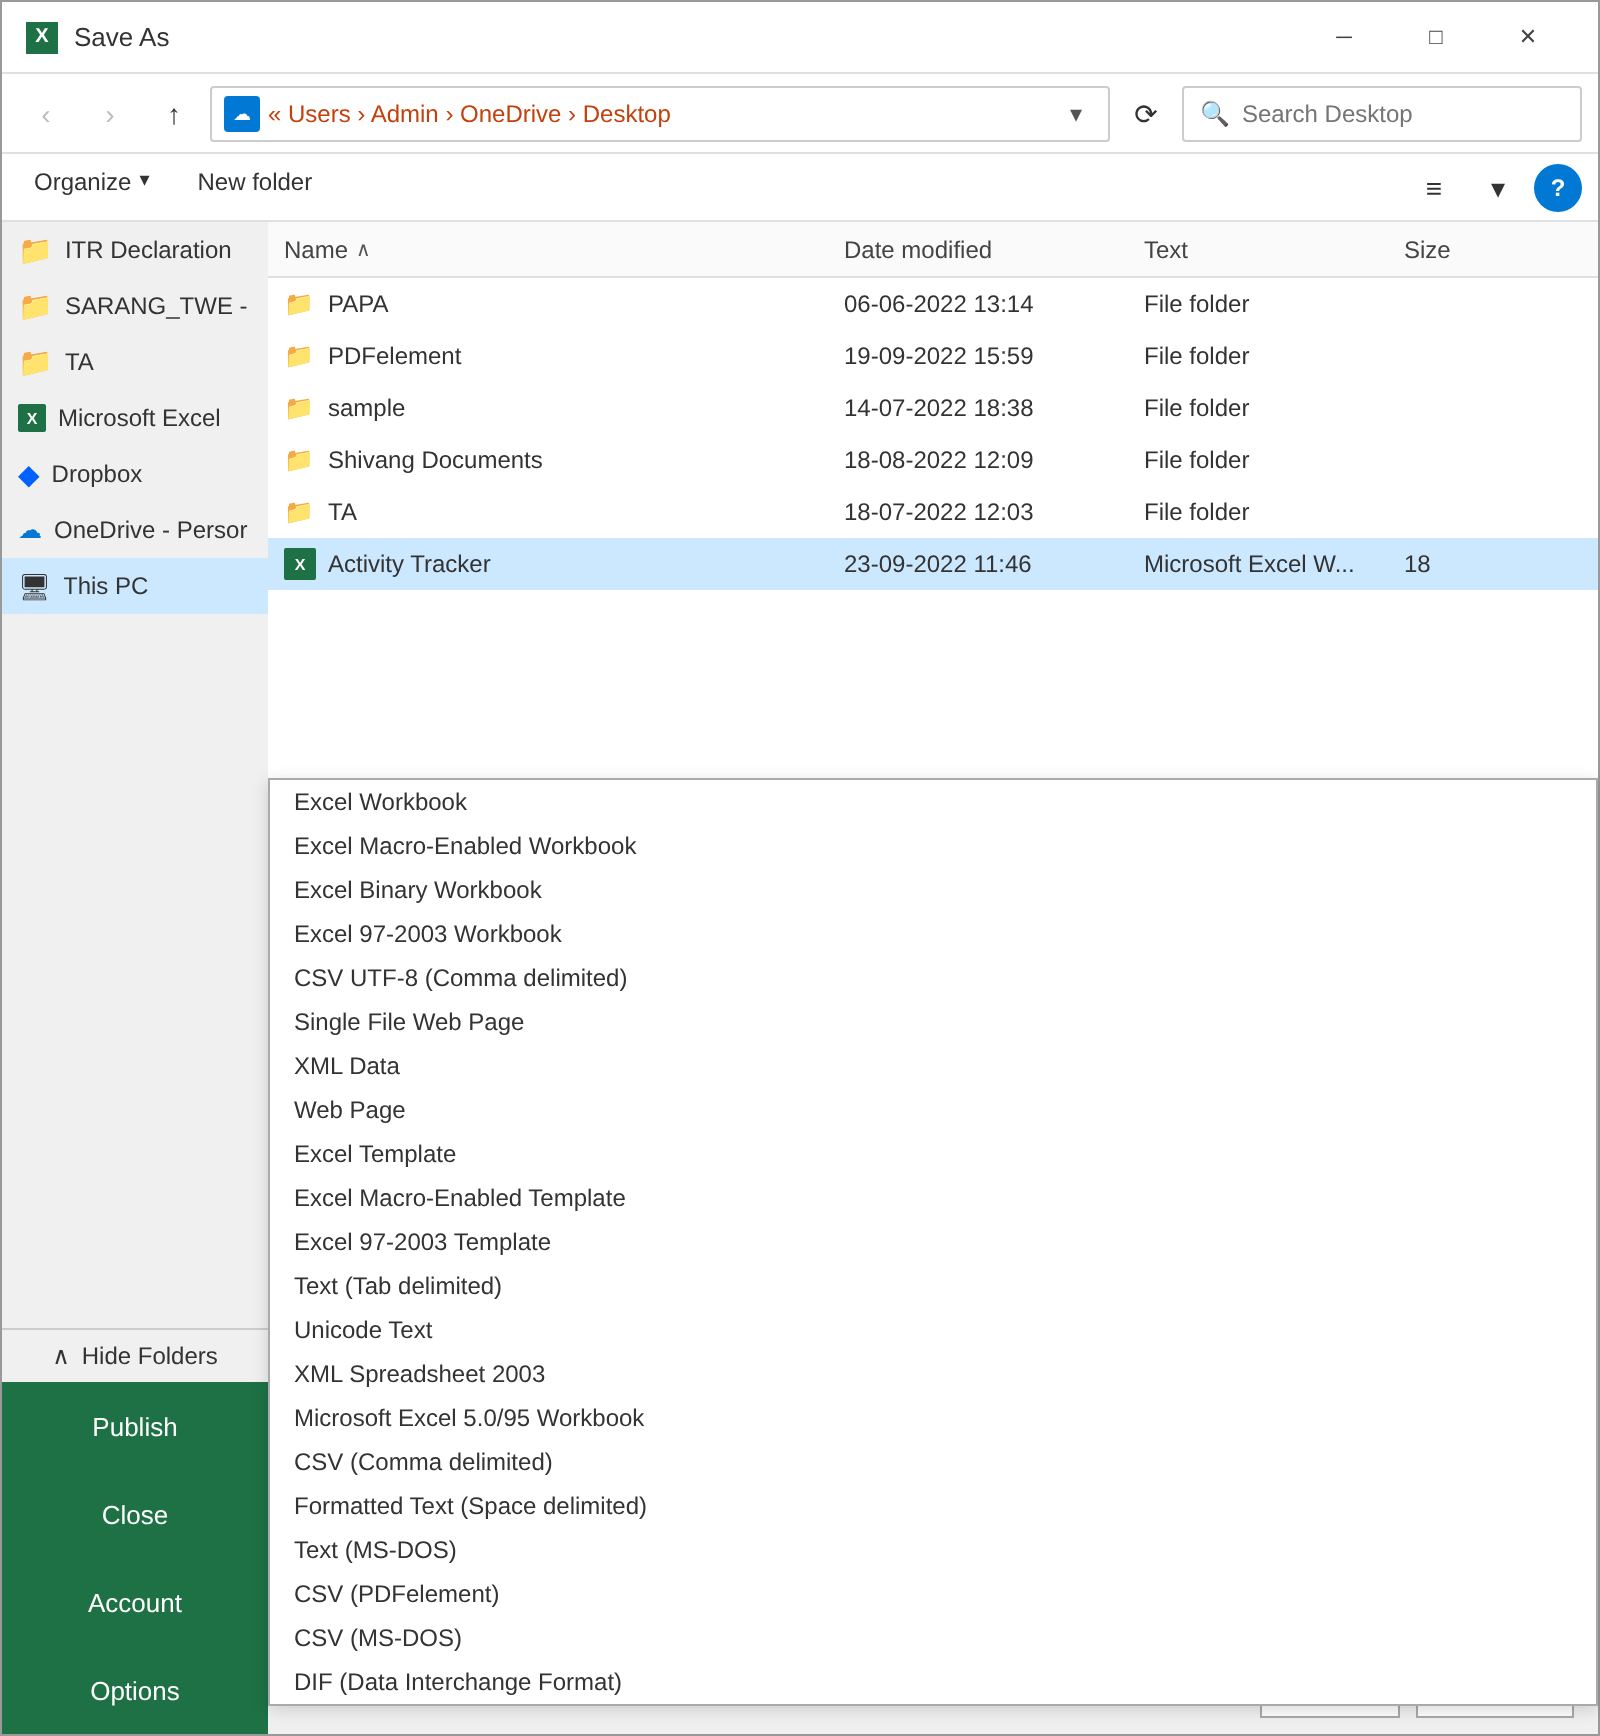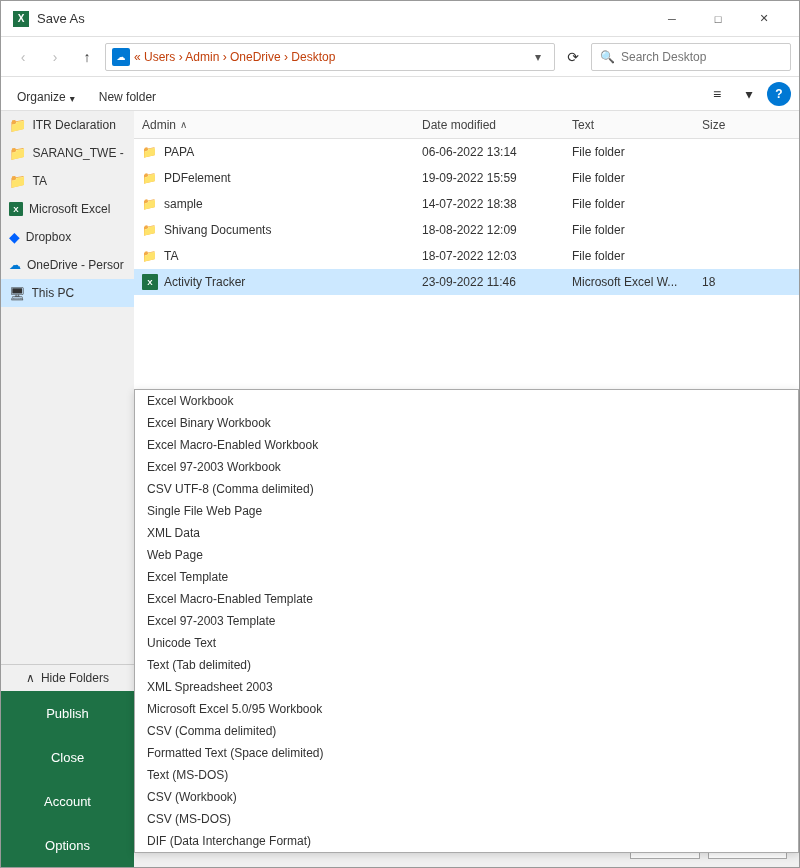--- a/index.html
+++ b/index.html
@@ -114,21 +114,21 @@
     .toolbar {
       display: flex;
       align-items: center;
       padding: 4px 8px;
       background: #ffffff;
       border-bottom: 1px solid #e0e0e0;
       height: 34px;
       gap: 8px;
     }
     .toolbar-btn {
-      display: flex; align-items: flex-end; gap: 4px;
+      display: flex; align-items: flex-start; gap: 4px;
       padding: 2px 8px; height: 24px;
       cursor: pointer; border-radius: 2px; font-size: 12px; color: #333;
       border: none; background: transparent;
     }
     .toolbar-btn .arrow { font-size: 10px; }
     .toolbar-right { margin-left: auto; display: flex; align-items: center; gap: 4px; }
     .view-btn {
       width: 28px; height: 24px;
       display: flex; align-items: center; justify-content: center;
       cursor: pointer; border-radius: 2px; color: #333; font-size: 14px;
@@ -463,21 +463,21 @@
         <div class="sidebar-green-item">
           <span>Options</span>
         </div>
       </div>
     </div>
 
     <div class="file-panel">
 
       <div class="file-table-header">
         <div class="col-name">
-          <span>Admin</span>
+          <span>Name</span>
           <span class="col-sort-arrow">∧</span>
         </div>
         <div class="col-date">
           <span>Date modified</span>
         </div>
         <div class="col-type">
           <span>Text</span>
         </div>
         <div class="col-size">
           <span>Size</span>
@@ -561,35 +561,35 @@
           <button class="btn-save">Save</button>
           <button class="btn-cancel">Cancel</button>
         </div>
       </div>
     </div>
   </div>
 
   <div class="dropdown-overlay">
 
   <div class="dropdown-item">Excel Workbook</div>
+      <div class="dropdown-item">Excel Macro-Enabled Workbook</div>
       <div class="dropdown-item">Excel Binary Workbook</div>
-      <div class="dropdown-item">Excel Macro-Enabled Workbook</div>
       <div class="dropdown-item">Excel 97-2003 Workbook</div>
       <div class="dropdown-item">CSV UTF-8 (Comma delimited)</div>
       <div class="dropdown-item">Single File Web Page</div>
       <div class="dropdown-item">XML Data</div>
       <div class="dropdown-item">Web Page</div>
       <div class="dropdown-item">Excel Template</div>
       <div class="dropdown-item">Excel Macro-Enabled Template</div>
       <div class="dropdown-item">Excel 97-2003 Template</div>
+      <div class="dropdown-item">Text (Tab delimited)</div>
       <div class="dropdown-item">Unicode Text</div>
-      <div class="dropdown-item">Text (Tab delimited)</div>
       <div class="dropdown-item">XML Spreadsheet 2003</div>
       <div class="dropdown-item">Microsoft Excel 5.0/95 Workbook</div>
       <div class="dropdown-item">CSV (Comma delimited)</div>
       <div class="dropdown-item">Formatted Text (Space delimited)</div>
       <div class="dropdown-item">Text (MS-DOS)</div>
-      <div class="dropdown-item">CSV (Workbook)</div>
+      <div class="dropdown-item">CSV (PDFelement)</div>
       <div class="dropdown-item">CSV (MS-DOS)</div>
       <div class="dropdown-item">DIF (Data Interchange Format)</div>
     </div>
 
 </div>
 
 </body></html>

